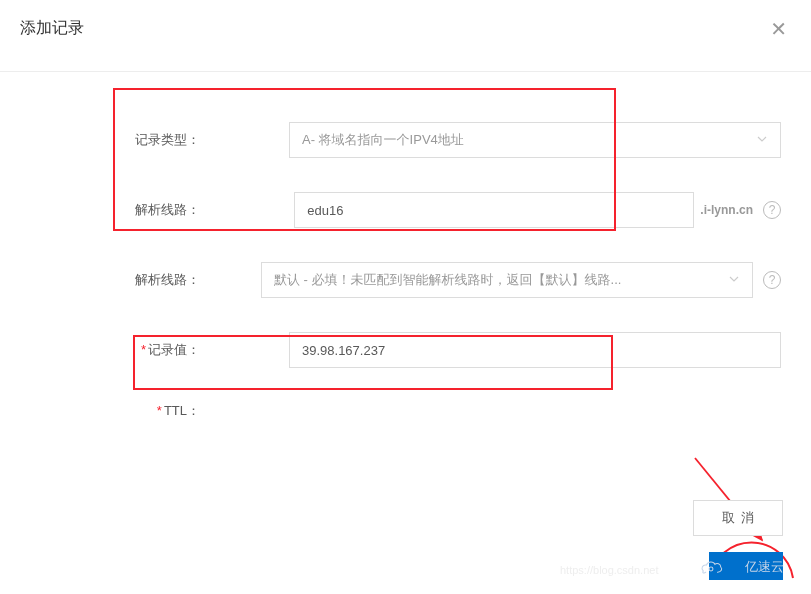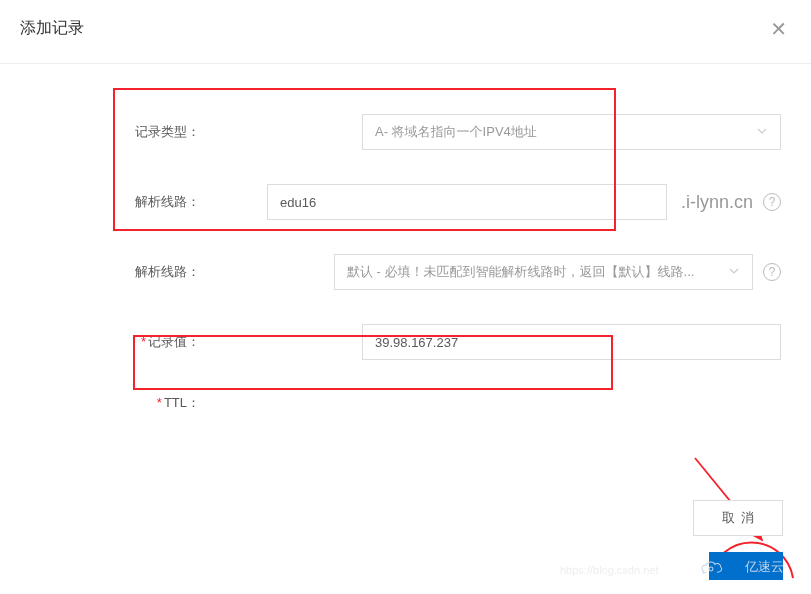--- a/index.html
+++ b/index.html
@@ -13,21 +13,21 @@
       color: #333;
       background: #fff;
       width: 811px;
       height: 594px;
       position: relative;
     }
     .modal-header {
       display: flex;
       justify-content: space-between;
       align-items: center;
-      padding: 18px 24px 24px 20px;
+      padding: 18px 24px 32px 20px;
       border-bottom: 1px solid #ededed;
     }
     .modal-title {
       font-size: 16px;
       font-weight: 500;
       color: #333;
     }
     .close-icon {
       font-size: 20px;
       color: #999;
@@ -55,21 +55,21 @@
     .required::before {
       content: "*";
       color: #f5222d;
       margin-right: 2px;
     }
     .field-wrap {
       display: flex;
       align-items: center;
     }
     .input-box, .select-box {
-      width: 419px;
+      width: 492px;
       height: 36px;
       border: 1px solid #dcdcdc;
       background: #fff;
       display: flex;
       align-items: center;
       padding: 0 12px;
       color: #999;
       font-size: 13px;
       position: relative;
     }
@@ -83,23 +83,24 @@
       height: 100%;
       font-size: 13px;
       color: #595959;
       background: transparent;
     }
     .chevron {
       color: #ccc;
       font-size: 12px;
     }
     .suffix-text {
-      margin-left: 14px;
+      margin-left: 6px;
       color: #999;
-      font-size: 18px;
+      font-size: 12px;
+      font-weight: bold;
     }
     .help-icon {
       margin-left: 10px;
       width: 18px;
       height: 18px;
       border: 1.2px solid #bbb;
       border-radius: 50%;
       display: inline-flex;
       align-items: center;
       justify-content: center;

